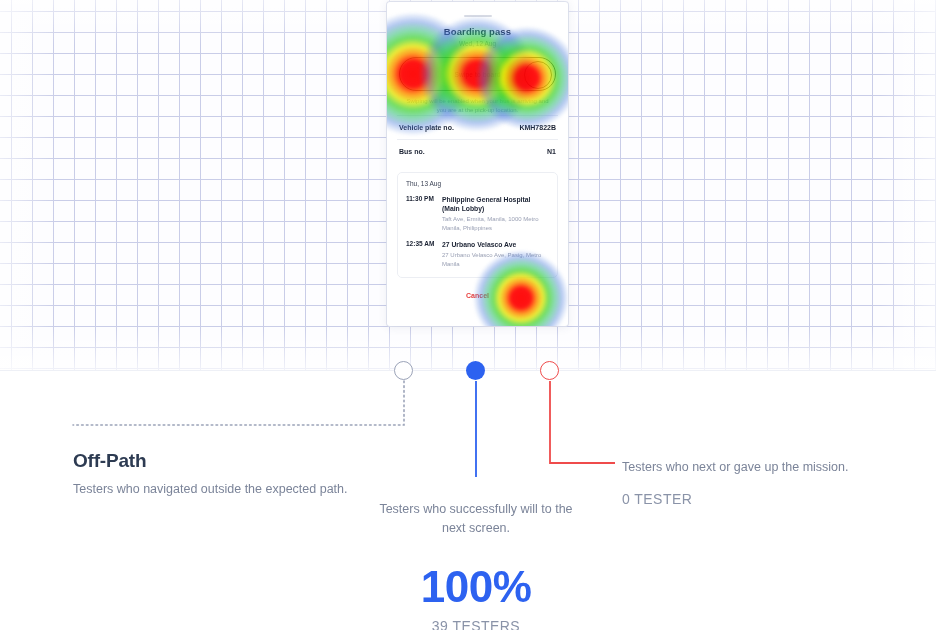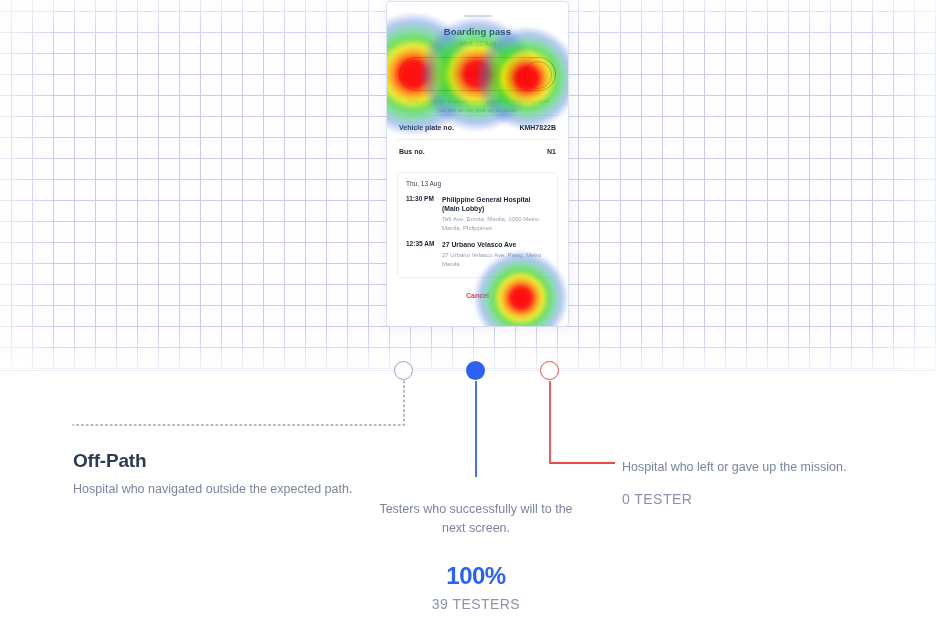--- a/index.html
+++ b/index.html
@@ -109,21 +109,21 @@
   }
   .node-offpath{ width:19px; height:19px; border:1.6px solid #9ba3b8; }
   .node-success{ width:19px; height:19px; background:#2d62f0; border:none; }
   .node-bounced{ width:19px; height:19px; border:1.6px solid #ef4b4b; }
 
   
   .metric{ position:absolute; }
   .m-title{ font-size:19px; font-weight:bold; color:#2d3b52; letter-spacing:-.2px; }
   .m-desc{ font-size:12.5px; color:#7b8499; line-height:1.55; margin-top:8px; }
   .m-count{ font-size:14px; color:#8a93a8; letter-spacing:.45px; margin-top:14px; }
-  .m-pct{ font-size:24px; font-weight:bold; color:#2d62f0; letter-spacing:-.5px; }
+  .m-pct{ font-size:44px; font-weight:bold; color:#2d62f0; letter-spacing:-.5px; }
 
   .center{ text-align:center; }
 </style>
 </head>
 <body>
 
 <div id="root">
 
   <div class="grid-area"></div>
   <div class="grid-mask"></div>
@@ -192,27 +192,27 @@
 
     <path d="M550,381 L550,463 L615,463" fill="none" stroke="#ef4b4b" stroke-width="1.8"></path>
   </svg>
 
   <div class="node node-offpath" style="left:394px; top:361px;"></div>
   <div class="node node-success" style="left:466px; top:361px;"></div>
   <div class="node node-bounced" style="left:540px; top:361px;"></div>
 
   <div class="metric" style="left:73px; top:450px; width:300px;">
     <div class="m-title">Off-Path</div>
-    <div class="m-desc">Hospital who navigated outside the expected path.</div>
+    <div class="m-desc">Testers who navigated outside the expected path.</div>
   </div>
 
   <div class="metric center" style="left:376px; top:492px; width:200px;">
     <div class="m-desc">Testers who successfully will to the next screen.</div>
     <div class="m-pct" style="margin-top:23px;">100%</div>
     <div class="m-count" style="margin-top:6px;">39 TESTERS</div>
   </div>
 
   <div class="metric" style="left:622px; top:450px; width:290px;">
-    <div class="m-desc">Hospital who left or gave up the mission.</div>
+    <div class="m-desc">Testers who next or gave up the mission.</div>
     <div class="m-count">0 TESTER</div>
   </div>
 
 </div>
 
 </body></html>

